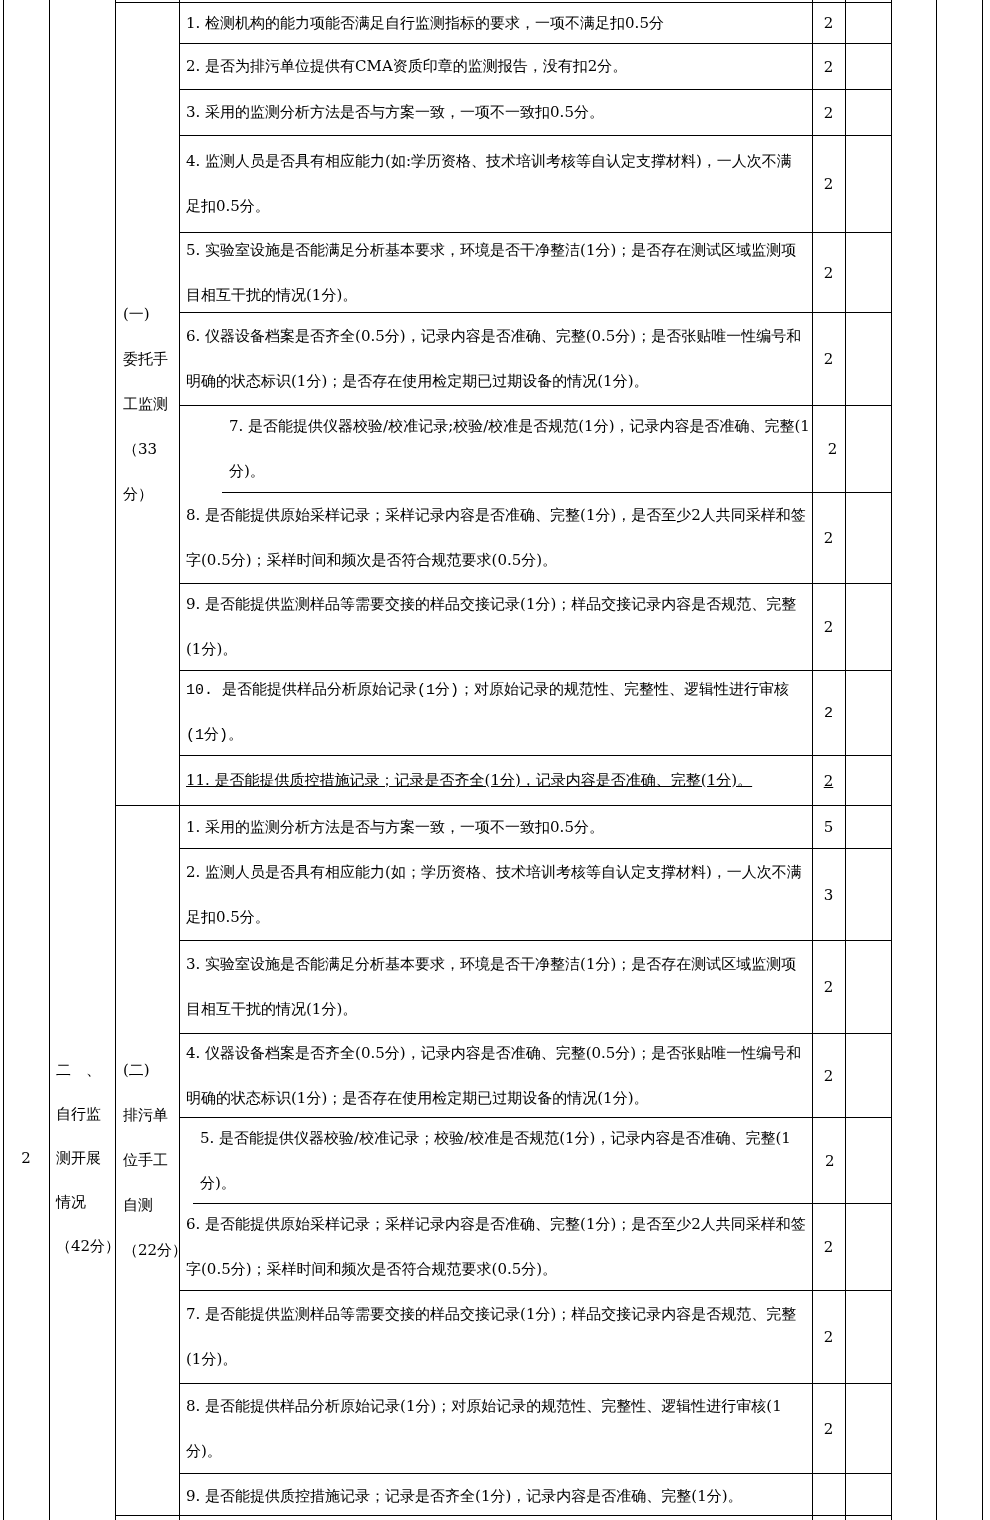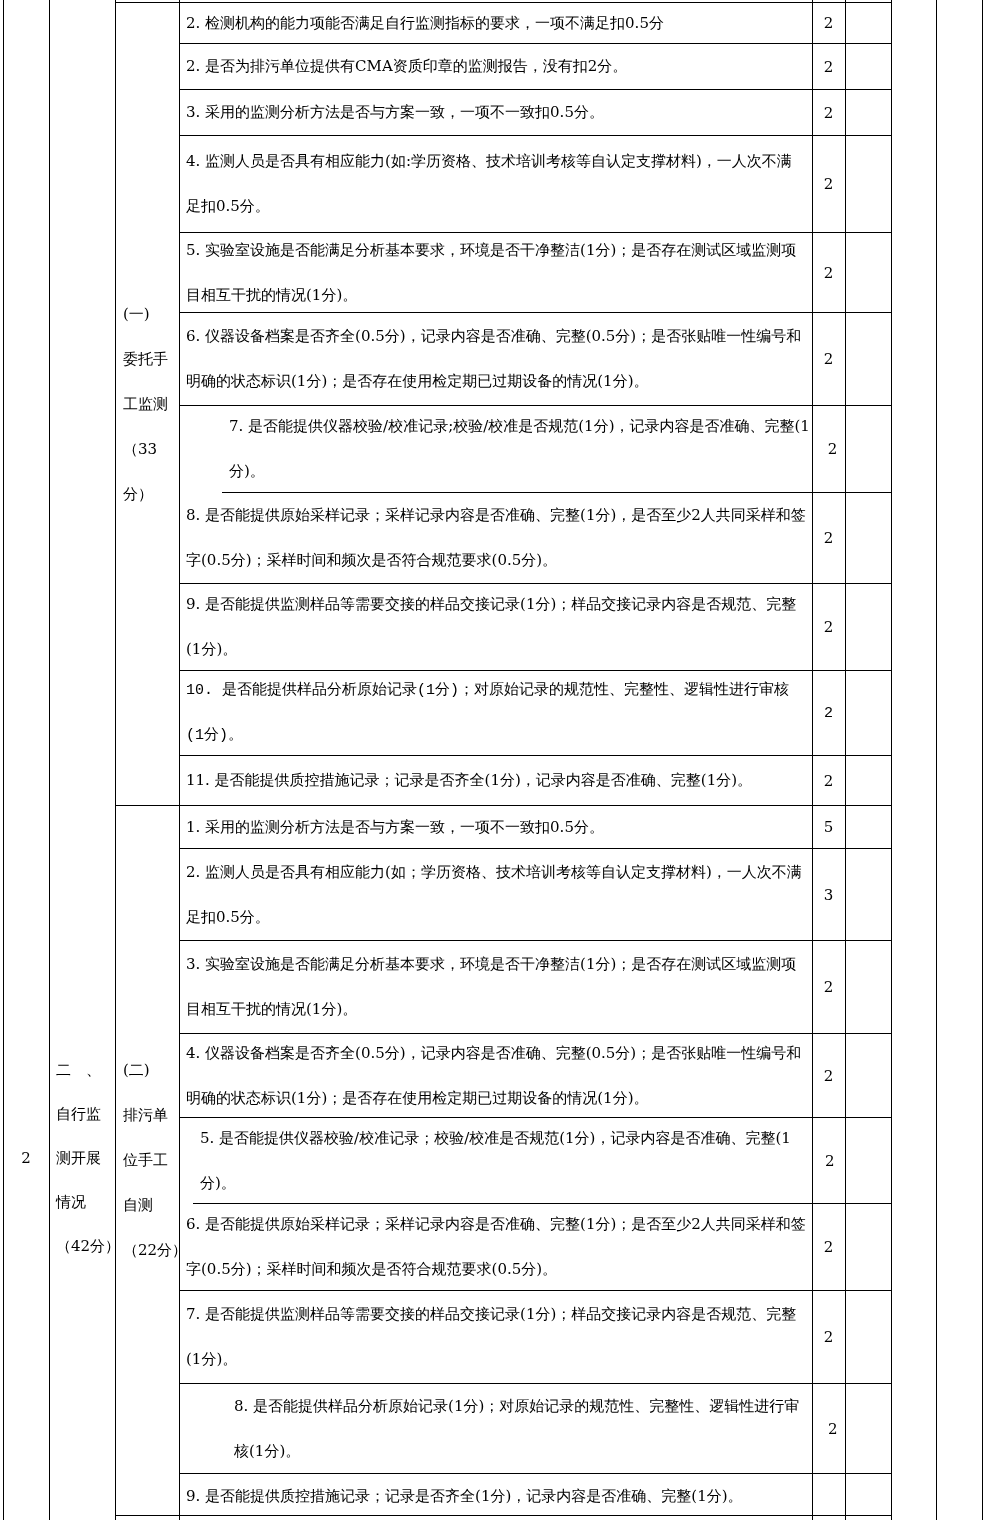--- a/index.html
+++ b/index.html
@@ -56,21 +56,21 @@
       <div>排污单</div>
       <div>位手工</div>
       <div>自测</div>
       <div>（22分）</div>
     </div>
   </div>
 
   <div class="rows">
     <div class="row" style="height:41px;">
       <div class="ct">
-          <span>2. 检测机构的能力项能否满足自行监测指标的要求，一项不满足扣0.5分</span>
+          <span>1. 检测机构的能力项能否满足自行监测指标的要求，一项不满足扣0.5分</span>
         </div>
       <div class="cs">2</div>
       <div class="cb"></div>
     </div>
     <div class="row" style="height:46px;">
       <div class="ct">
           <span>2. 是否为排污单位提供有CMA资质印章的监测报告，没有扣2分。</span>
         </div>
       <div class="cs">2</div>
       <div class="cb"></div>
@@ -124,21 +124,21 @@
       <div class="cs">2</div>
       <div class="cb"></div>
     </div>
     <div class="row" style="height:85px;font-family:Liberation Mono, monospace;">
       <div class="ct">
           <span>10. 是否能提供样品分析原始记录(1分)；对原始记录的规范性、完整性、逻辑性进行审核(1分)。</span>
         </div>
       <div class="cs">2</div>
       <div class="cb"></div>
     </div>
-    <div class="row" style="height:50px;">
+    <div class="row" style="height:50px;text-decoration:underline;">
       <div class="ct">
           <span>11. 是否能提供质控措施记录；记录是否齐全(1分)，记录内容是否准确、完整(1分)。</span>
         </div>
       <div class="cs">2</div>
       <div class="cb"></div>
     </div>
 
     <div class="row" style="height:43px;">
       <div class="ct">
           <span>1. 采用的监测分析方法是否与方案一致，一项不一致扣0.5分。</span>
@@ -181,21 +181,21 @@
       <div class="cs">2</div>
       <div class="cb"></div>
     </div>
     <div class="row" style="height:93px;">
       <div class="ct">
           <span>7. 是否能提供监测样品等需要交接的样品交接记录(1分)；样品交接记录内容是否规范、完整(1分)。</span>
         </div>
       <div class="cs">2</div>
       <div class="cb"></div>
     </div>
-    <div class="row" style="height:90px;padding-left:48px;">
+    <div class="row" style="height:90px;">
       <div class="ct">
           <span>8. 是否能提供样品分析原始记录(1分)；对原始记录的规范性、完整性、逻辑性进行审核(1分)。</span>
         </div>
       <div class="cs">2</div>
       <div class="cb"></div>
     </div>
     <div class="row" style="height:42px;flex-direction:column;">
       <div class="ct">
           <span>9. 是否能提供质控措施记录；记录是否齐全(1分)，记录内容是否准确、完整(1分)。</span>
         </div>

